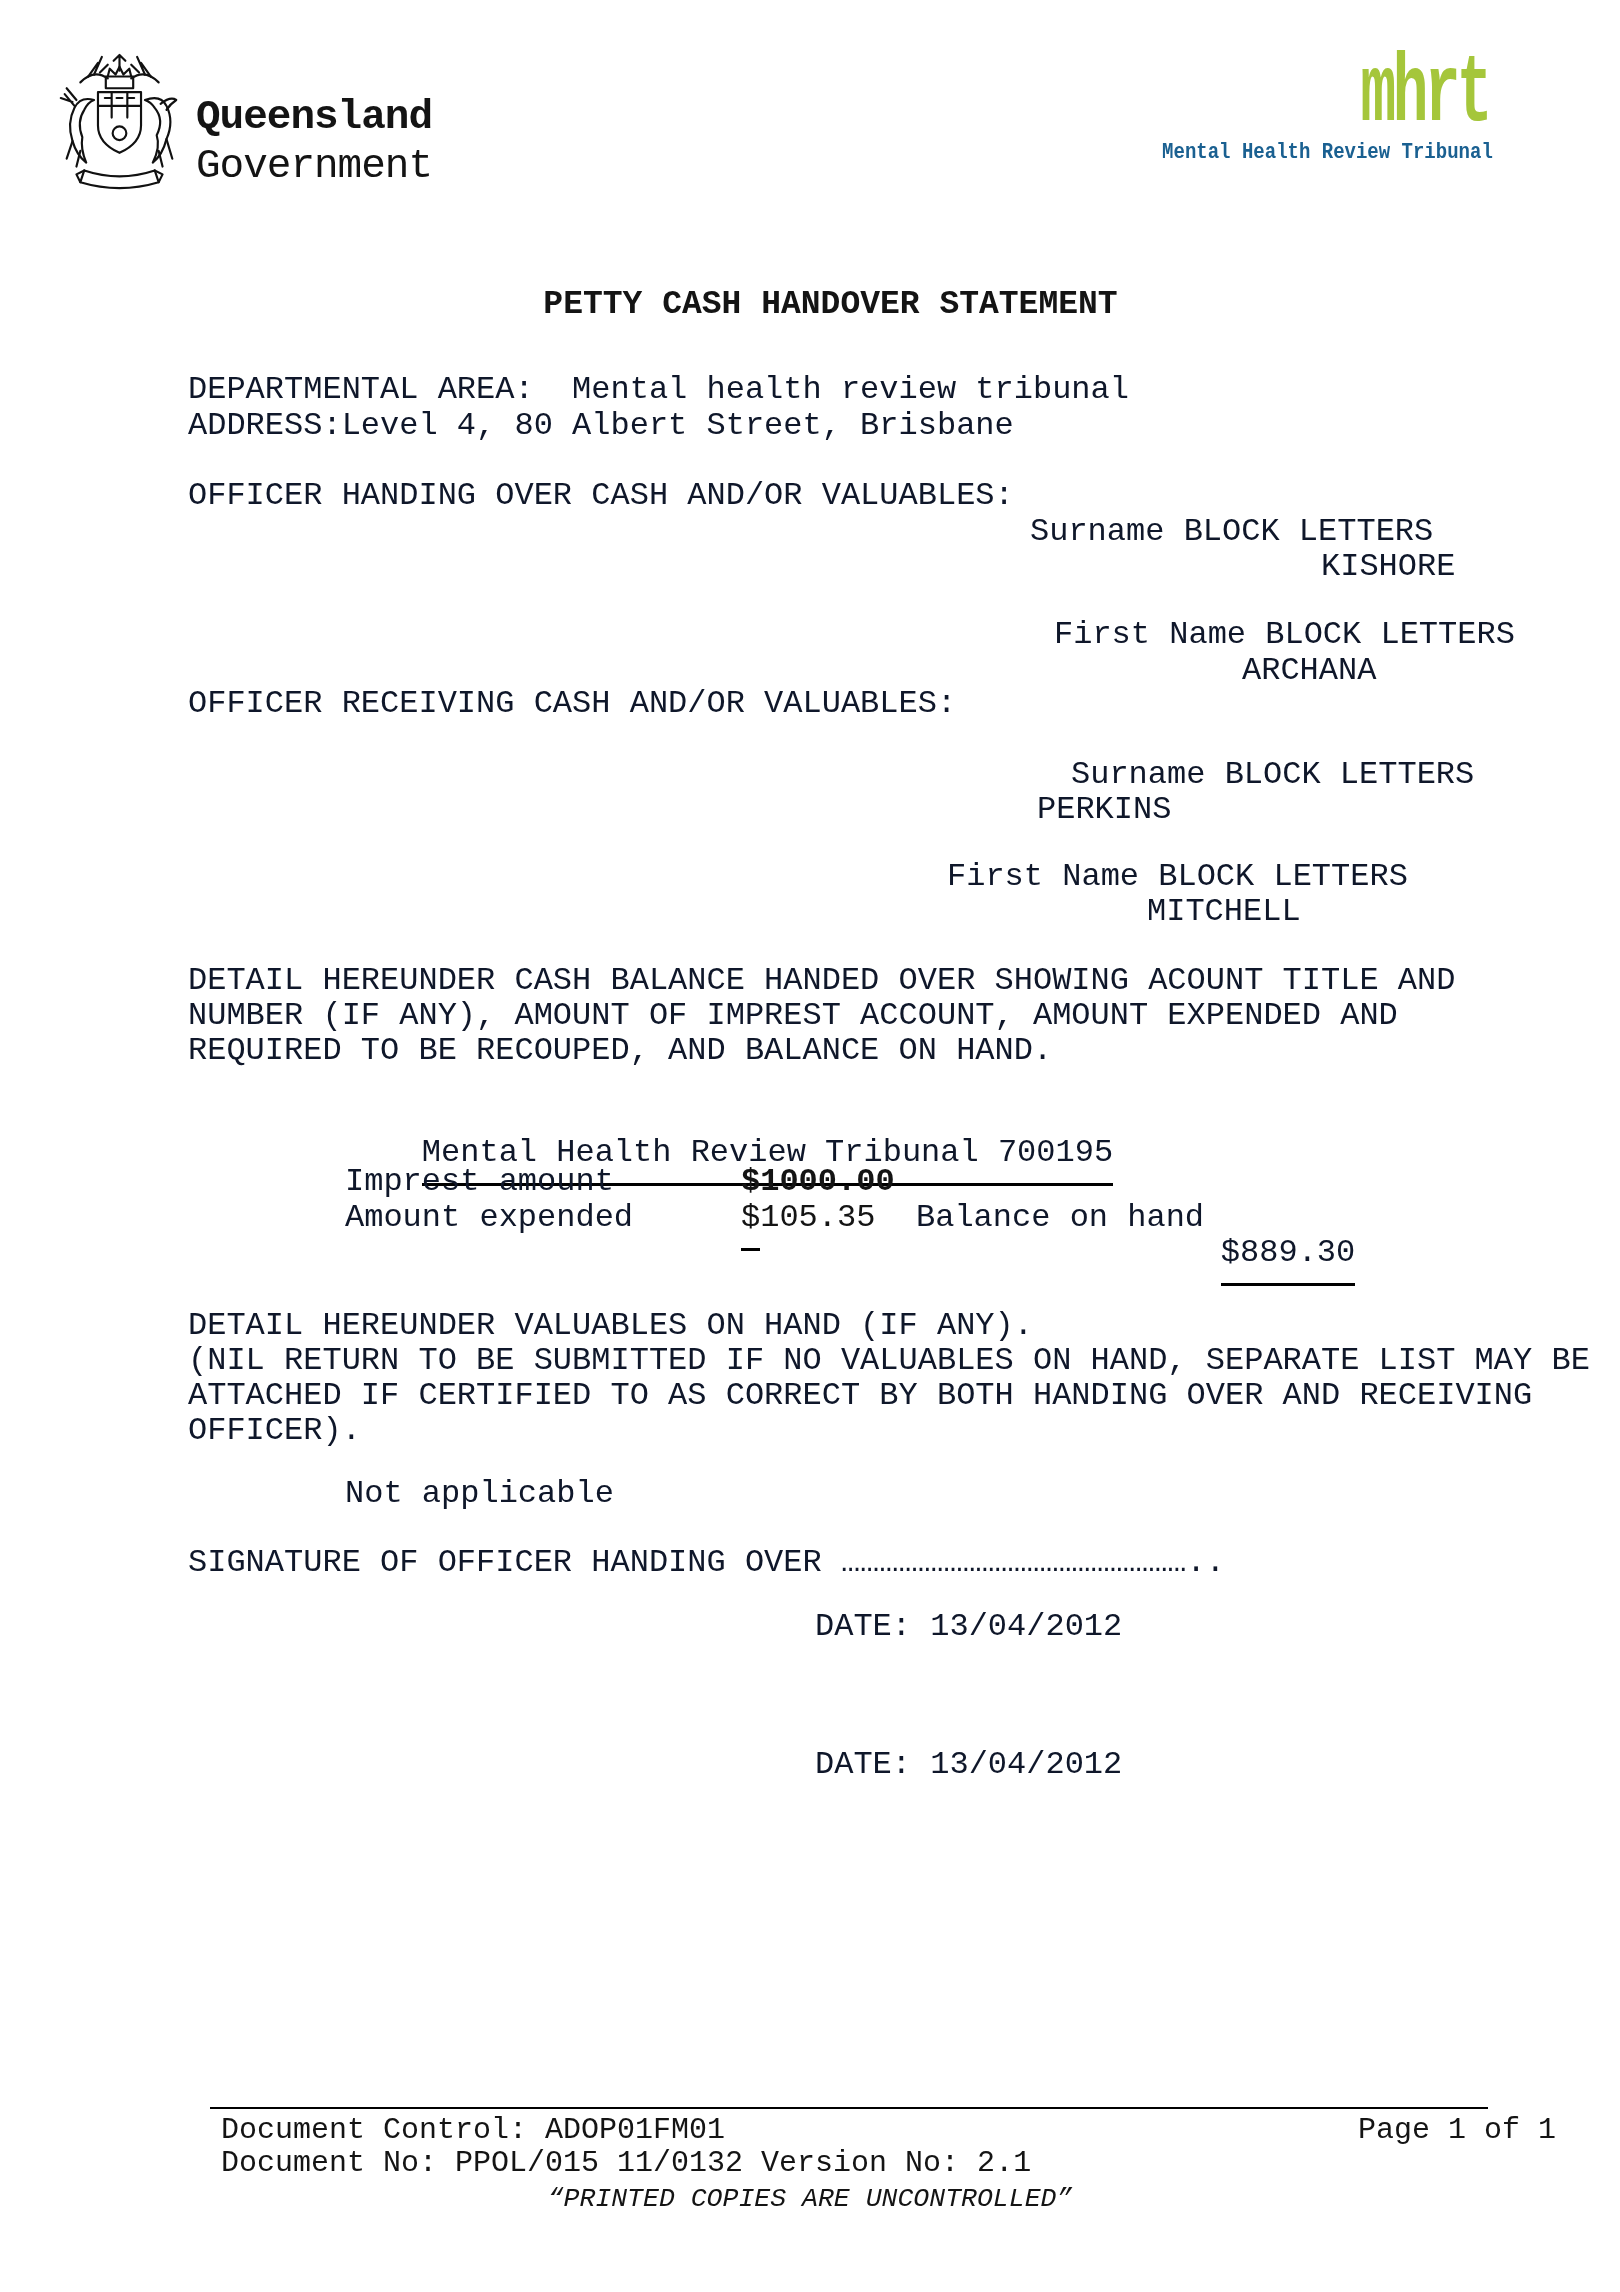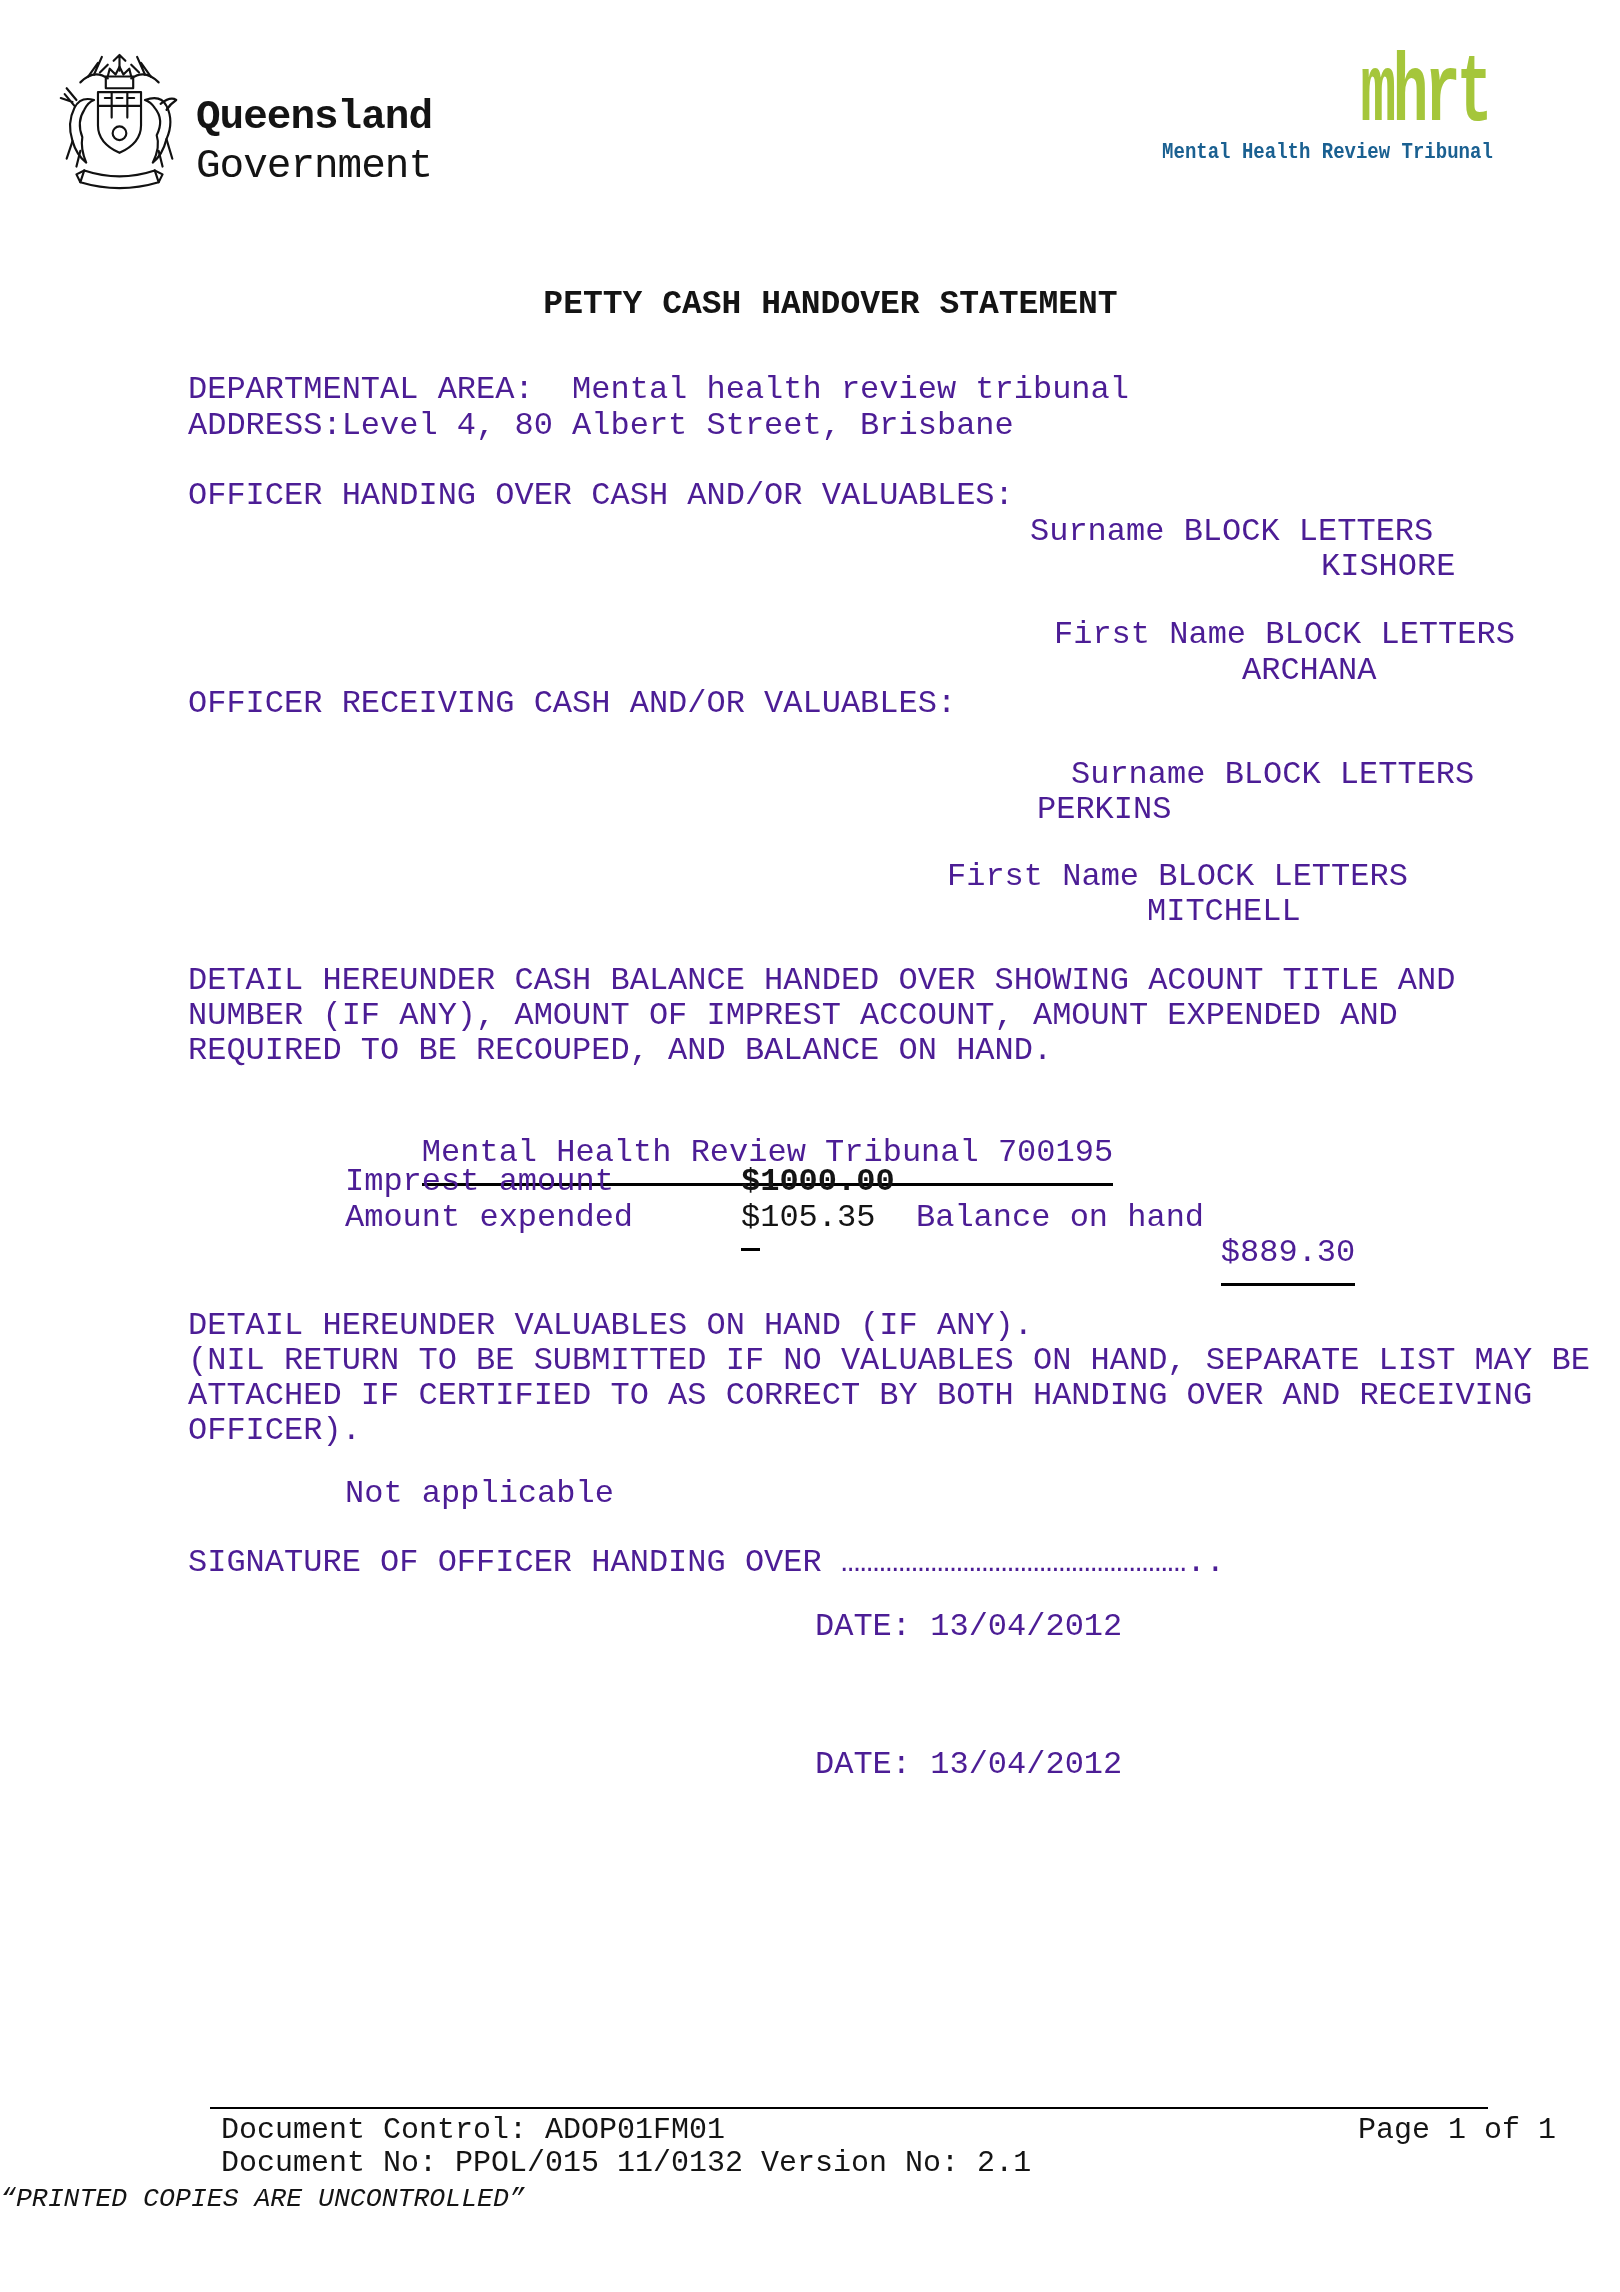--- a/index.html
+++ b/index.html
@@ -10,21 +10,21 @@
     font-family:Liberation Mono, monospace;
     color:#141414;
     overflow:hidden;
     margin:0 auto;
   }
   .line{
     position:absolute;
     font-size:32px;
     line-height:35px;
     white-space:pre;
-    color:#4c1d95;
+    color:#0f172a;
   }
   .bold{font-weight:bold;}
   .ul{display:inline-block;border-bottom:3.9px solid #000;padding-bottom:13px;}
   .title{
     position:absolute;left:188px;top:286px;width:1285px;
     text-align:center;font-size:33px;font-weight:bold;white-space:pre;
   }
   
   .crest{position:absolute;left:51px;top:49px;width:137px;height:147px;}
   .qld-name{position:absolute;left:196px;top:94px;font-size:41px;font-weight:bold;letter-spacing:-1px;}
@@ -38,21 +38,21 @@
   .mhrt-sub{
     position:absolute;right:127px;top:140px;
     font-size:21.6px;font-weight:bold;white-space:pre;
     transform:scaleX(0.88);transform-origin:100% 50%;
   }
   
   .amt{position:absolute;width:129px;text-align:right;white-space:pre;font-size:32px;line-height:35px;}
   
   .footer-rule{position:absolute;left:210px;top:2107px;width:1278px;border-top:2.9px solid #000;}
   .fline{position:absolute;font-size:30px;line-height:31px;white-space:pre;}
-  .fquote{position:absolute;left:0;width:1620px;text-align:left;top:2184px;
+  .fquote{position:absolute;left:0;width:1620px;text-align:center;top:2184px;
           font-size:26.5px;font-style:italic;white-space:pre;}
 </style>
 </head>
 <body>
 
 <div class="page">
 
   <div class="crest">
     <svg viewBox="0 0 140 150" width="137" height="147" fill="none" stroke="#111" stroke-width="2.2" stroke-linecap="round" stroke-linejoin="round">
 

